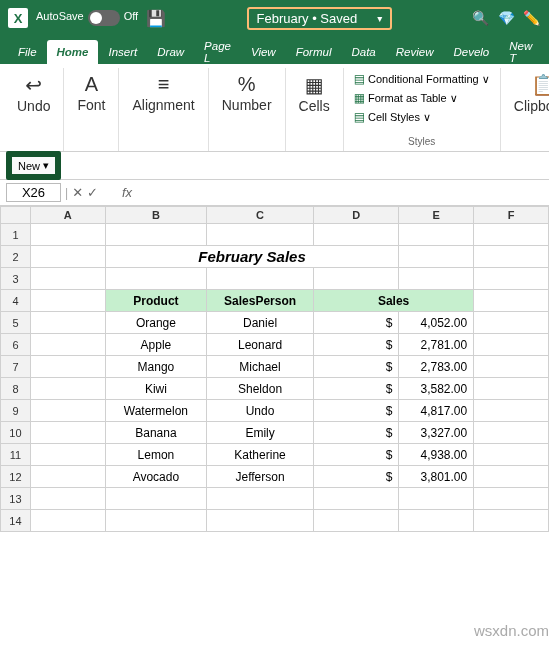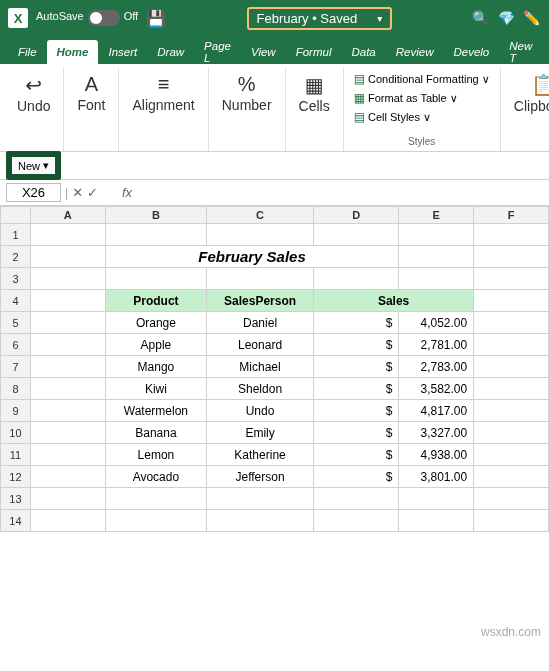--- a/index.html
+++ b/index.html
@@ -187,22 +187,22 @@
     .header-green { background: #c6efce; font-weight: bold; text-align: center; }
 
     .main-area {
       display: flex;
       flex-direction: column;
       height: calc(671px - 36px - 28px - 88px - 28px - 26px);
       overflow: hidden;
     }
 
     .watermark {
-      position: fixed; bottom: 32px; right: 8px;
-      font-size: 12px; color: #aaa;
+      position: fixed; bottom: 32px; right: 0;
+      font-size: 15px; color: #aaa;
     }
   </style>
 </head>
 <body>
 
 <div class="title-bar">
   <div class="title-bar-logo">
     <span>X</span>
   </div>
   <div class="autosave-area">

